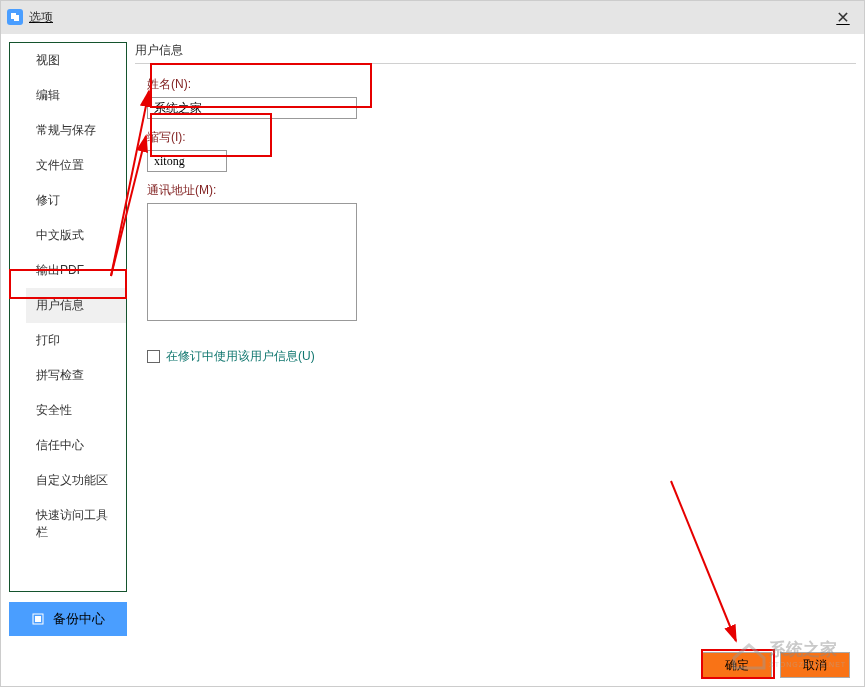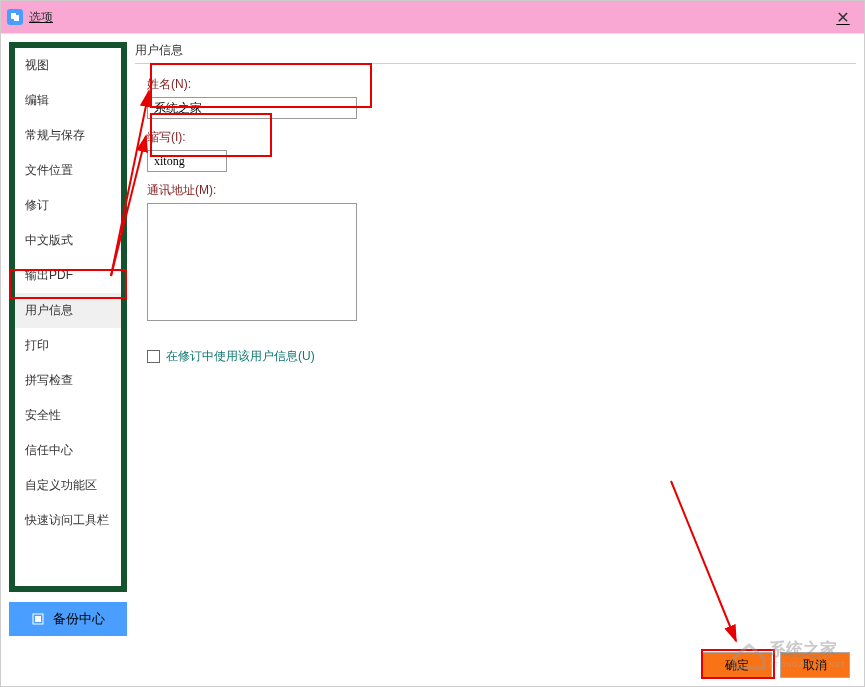--- a/index.html
+++ b/index.html
@@ -10,21 +10,21 @@
       height: 687px;
       border: 1px solid #ccc;
       display: flex;
       flex-direction: column;
       position: relative;
       overflow: hidden;
     }
     
     .titlebar {
       height: 28px;
-      background: #f9a8d4;
+      background: #e5e5e5;
       display: flex;
       align-items: center;
       padding: 16px 6px;
       border-bottom: 1px solid #e5e5e5;
       text-decoration: underline;
     }
     
     .app-icon {
       width: 16px;
       height: 16px;
@@ -60,23 +60,24 @@
     }
     
     .sidebar {
       width: 118px;
       display: flex;
       flex-direction: column;
     }
     
     .sidebar-list {
       flex: 1;
-      border: 6px solid #14532d;
+      border: 1px solid #14532d;
       background: #fff;
       overflow-y: auto;
+      padding-left: 16px;
     }
     
     .sidebar-item {
       padding: 9px 10px;
       cursor: pointer;
       font-size: 12px;
       color: #333;
     }
     
     .sidebar-item.selected {

